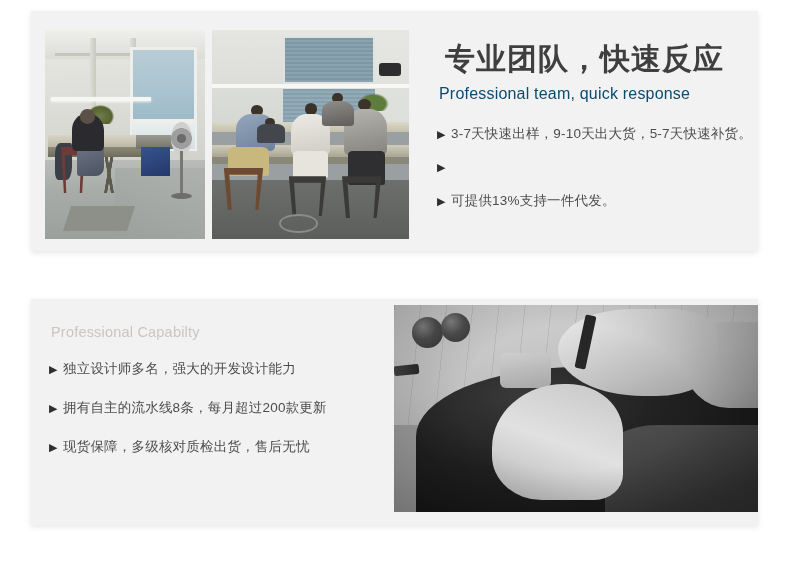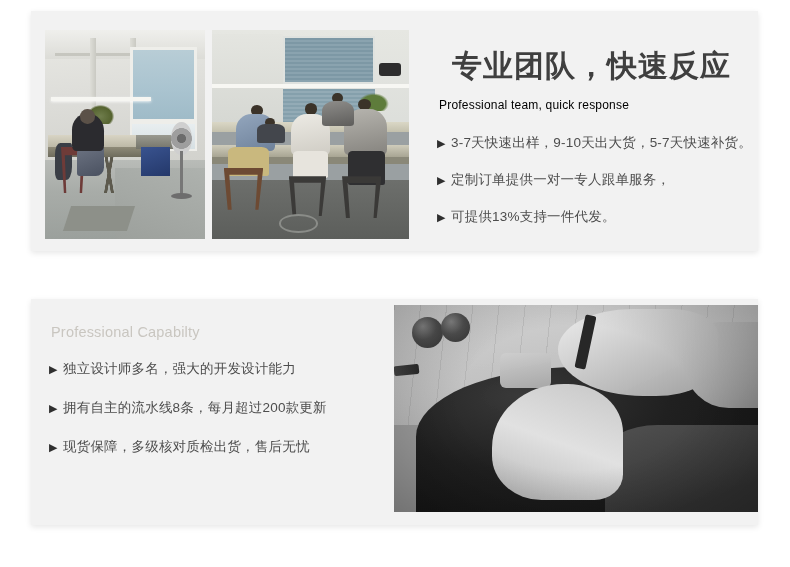--- a/index.html
+++ b/index.html
@@ -294,33 +294,33 @@
     top: 18px;
     width: 340px;
   }
 
   .headline {
     color: #3f3f3f;
     font-size: 30px;
     font-weight: bold;
     letter-spacing: 1px;
     line-height: 1.18;
-    margin: 15px;
+    margin: 8px;
     white-space: nowrap;
   }
   .headline-bottom {
     font-size: 23px;
     letter-spacing: 0.5px;
     color: #4a4a4a;
   }
   .headline-bottom .line2 { display: block; }
 
   .subhead {
-    color: #000000;
-    font-size: 12px;
+    color: #0c4a6e;
+    font-size: 16px;
     font-weight: normal;
     letter-spacing: 0.2px;
     margin: 9px 0 0 2px;
     white-space: nowrap;
   }
   .subhead-bottom {
     font-size: 14.5px;
     margin-top: 7px;
     color: #c9c6c0;
   }
@@ -432,21 +432,20 @@
     <div class="text-col-top">
       <h2 class="headline">专业团队，快速反应</h2>
       <div class="subhead">Professional team, quick response</div>
       <ul class="bullets">
         <li class="bullet">
           <span class="bullet-marker">▶</span>
           <span class="bullet-text">3-7天快速出样，9-10天出大货，5-7天快速补货。</span>
         </li>
         <li class="bullet">
           <span class="bullet-marker">▶</span>
-          <span class="bullet-text">定制订单提供一对一专人跟单服务，</span>
         </li>
         <li class="bullet">
           <span class="bullet-marker">▶</span>
           <span class="bullet-text">可提供13%支持一件代发。</span>
         </li>
       </ul>
     </div>
   </section>
 
   <section class="panel panel-bottom">

